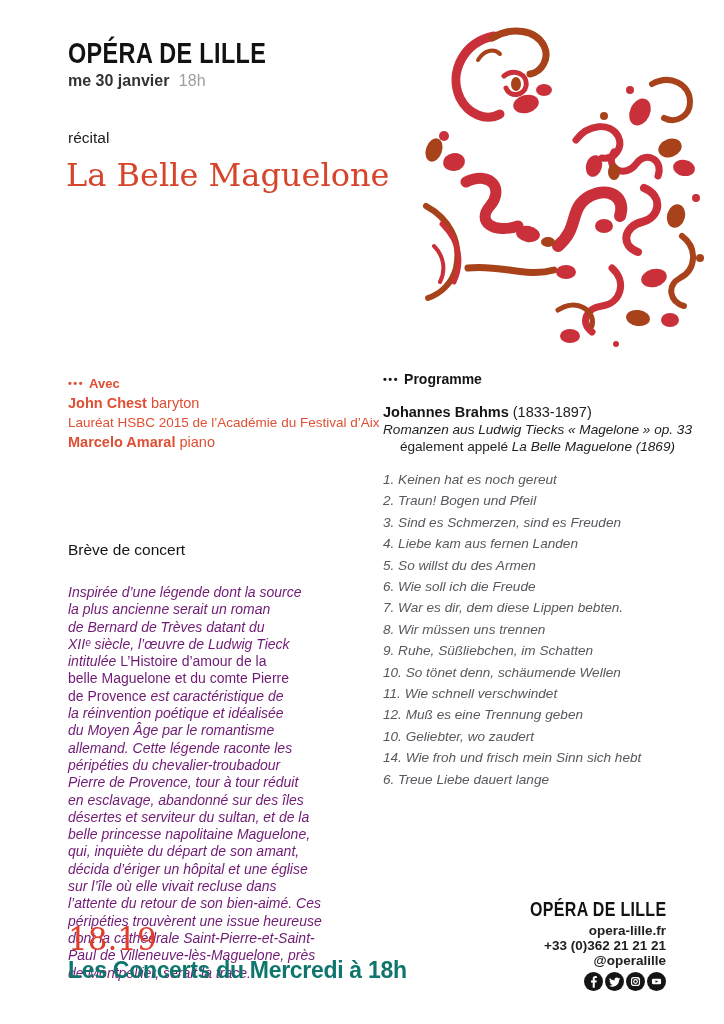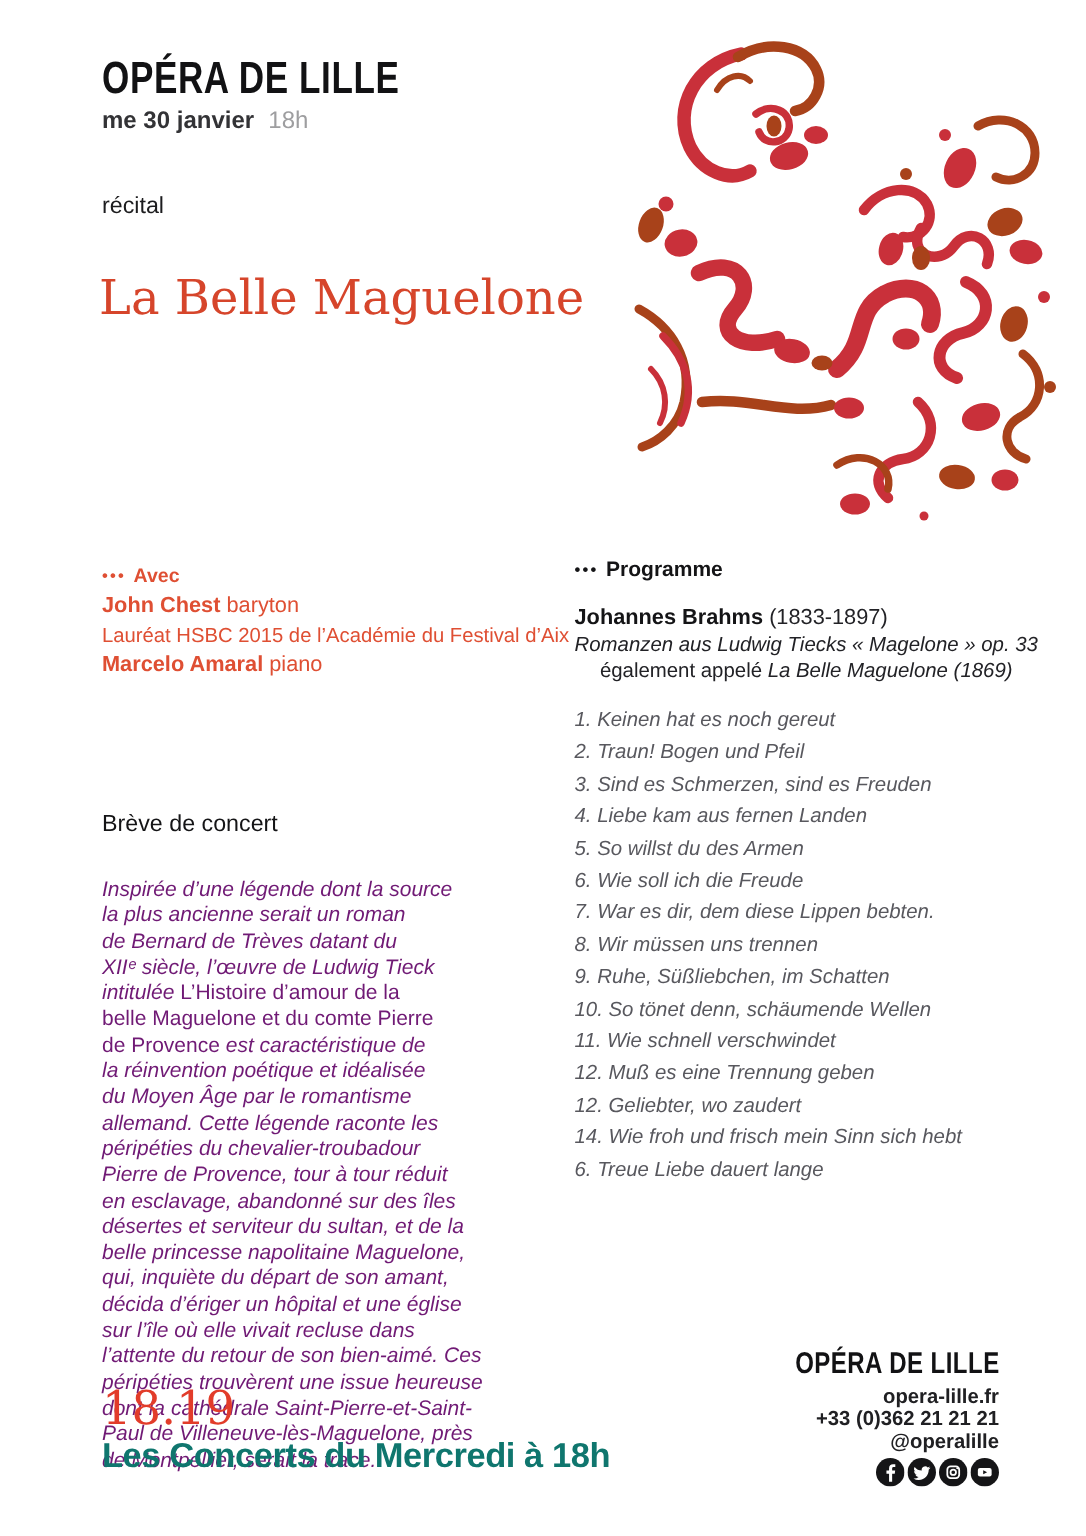--- a/index.html
+++ b/index.html
@@ -8,21 +8,21 @@
     background:#ffffff;overflow:hidden;
     font-family:"Liberation Sans",sans-serif;color:#1c1c1e;
   }
   
   .logo-top{position:absolute;left:68px;top:36px;font-size:30px;font-weight:700;color:#121214;white-space:nowrap;}
   .condense{display:inline-block;transform:scaleX(.78);transform-origin:0 50%;letter-spacing:.5px;}
   .date-line{position:absolute;left:68px;top:72px;font-size:16px;white-space:nowrap;}
   .date-bold{font-weight:700;color:#333336;}
   .date-time{color:#9e9ea0;margin-left:5px;}
   .genre{position:absolute;left:68px;top:129px;font-size:15.5px;color:#1c1c1e;}
-  .title{position:absolute;left:66px;top:156px;font-family:"DejaVu Serif",serif;font-size:32px;color:#d6452b;white-space:nowrap;margin-top:23px;}
+  .title{position:absolute;left:66px;top:156px;font-family:"DejaVu Serif",serif;font-size:32px;color:#d6452b;white-space:nowrap;}
   
   .illustration{position:absolute;left:408px;top:20px;width:302px;height:332px;}
   
   .avec{position:absolute;left:68px;top:374px;color:#df4f33;font-size:14.5px;line-height:19.5px;}
   .sec-head{font-size:13px;font-weight:700;}
   .bullets{letter-spacing:1.5px;font-size:11px;vertical-align:1px;margin-right:5px;}
   .artist-name{font-weight:700;}
   .artist-note{font-size:13.5px;}
   
   .programme{position:absolute;left:383px;top:371px;color:#222226;}
@@ -154,21 +154,21 @@
         <div class="song">3. Sind es Schmerzen, sind es Freuden</div>
         <div class="song">4. Liebe kam aus fernen Landen</div>
         <div class="song">5. So willst du des Armen</div>
         <div class="song">6. Wie soll ich die Freude</div>
         <div class="song">7. War es dir, dem diese Lippen bebten.</div>
         <div class="song">8. Wir müssen uns trennen</div>
         <div class="song">9. Ruhe, Süßliebchen, im Schatten</div>
         <div class="song">10. So tönet denn, schäumende Wellen</div>
         <div class="song">11. Wie schnell verschwindet</div>
         <div class="song">12. Muß es eine Trennung geben</div>
-        <div class="song">12. Geliebter, wo zaudert</div>
+        <div class="song">10. Geliebter, wo zaudert</div>
         <div class="song">14. Wie froh und frisch mein Sinn sich hebt</div>
         <div class="song">6. Treue Liebe dauert lange</div>
       </div>
   </div>
 
   <div class="breve">
     <div class="breve-head">Brève de concert</div>
     <div class="breve-text"><span>Inspirée d’une légende dont la source
 la plus ancienne serait un roman
 de Bernard de Trèves datant du

